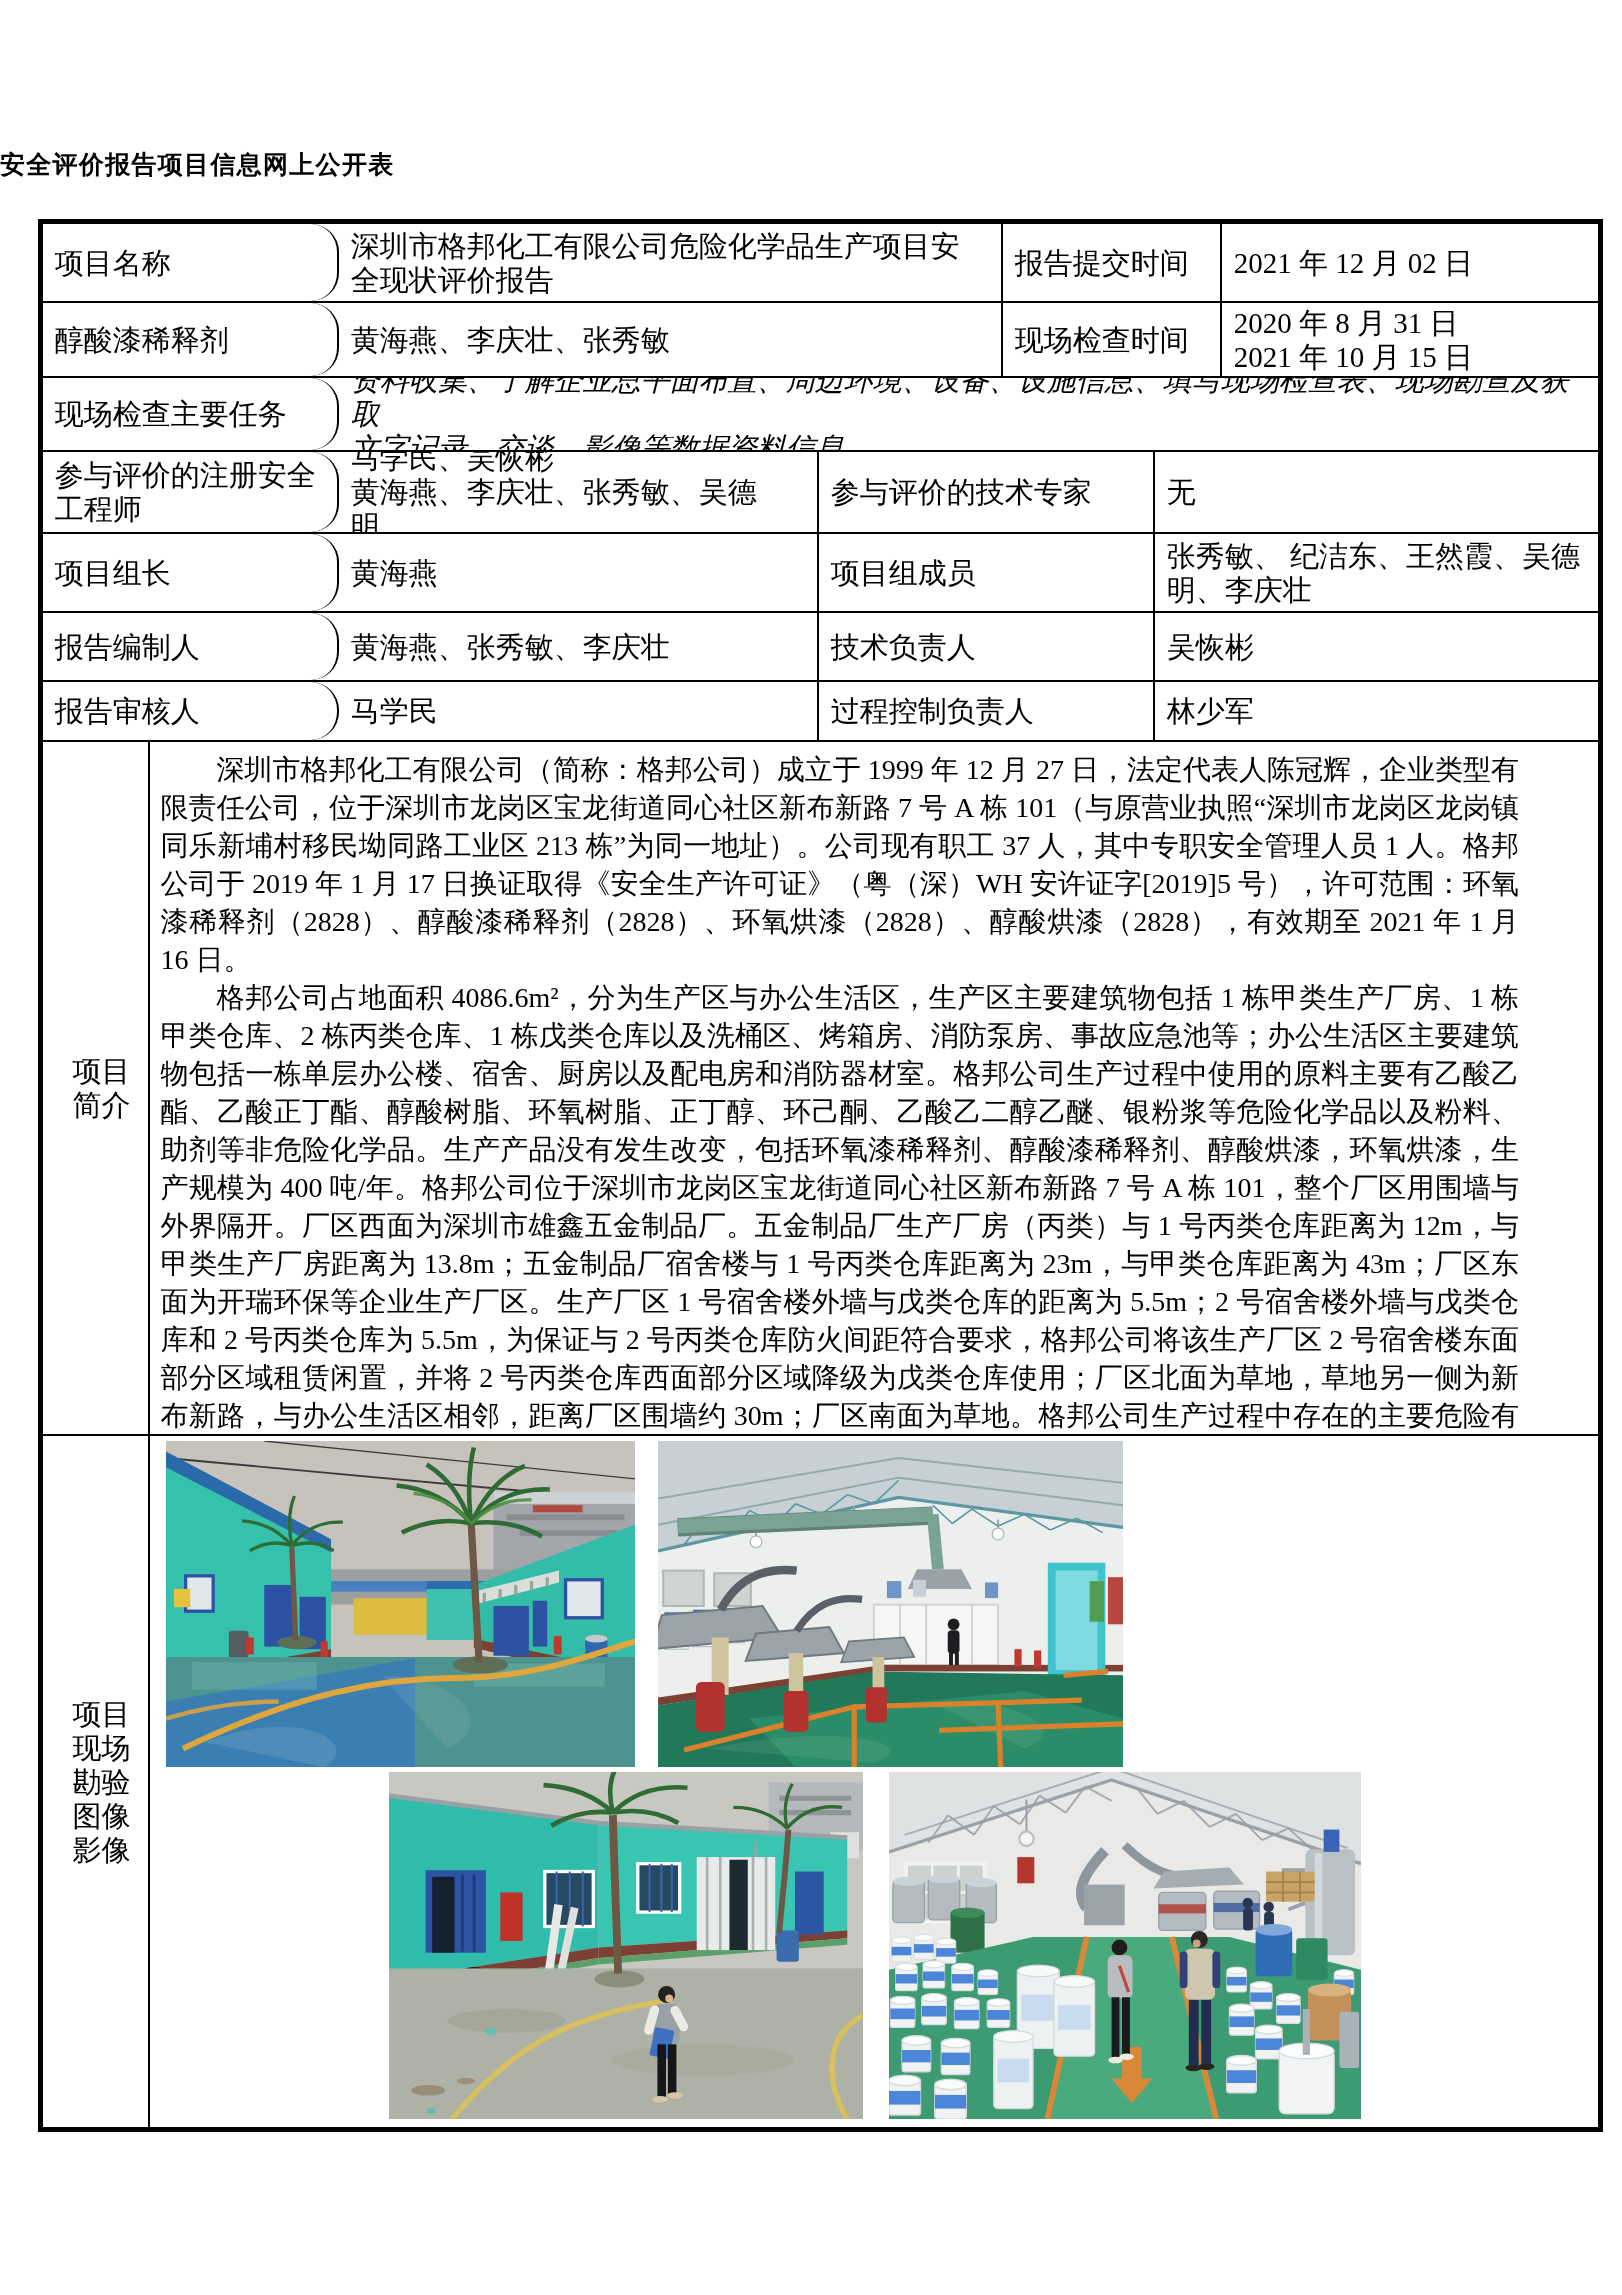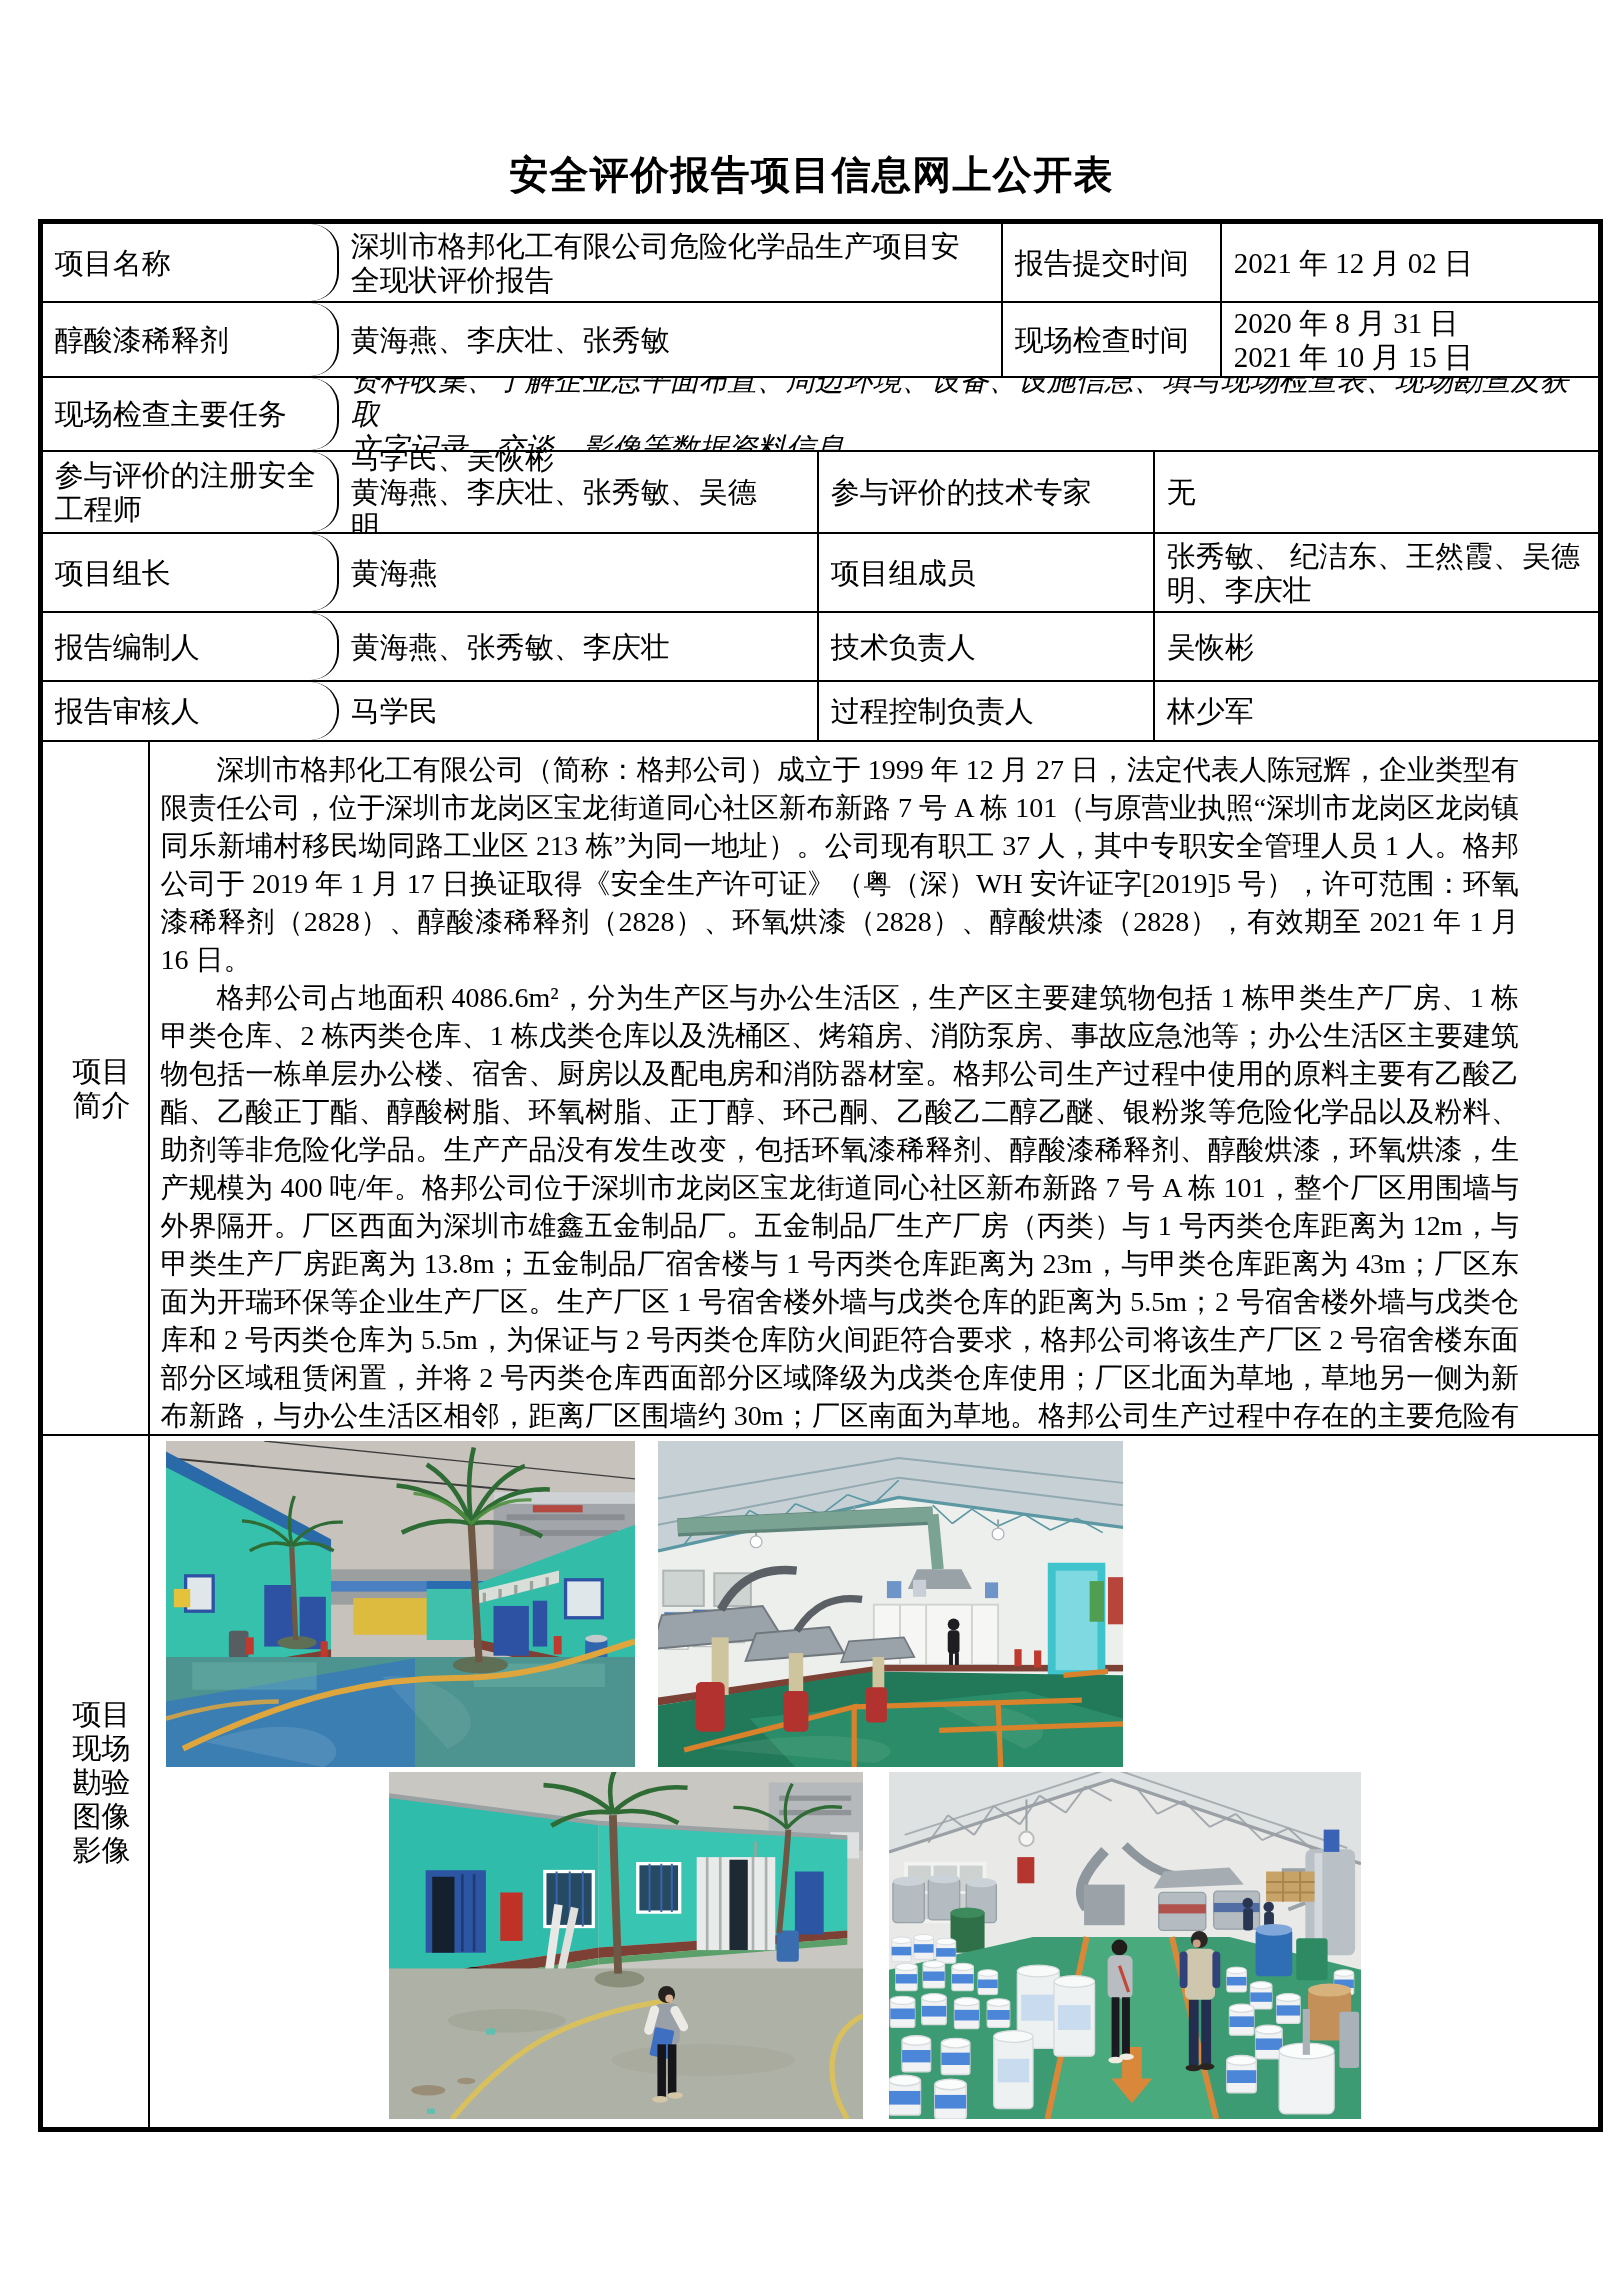--- a/index.html
+++ b/index.html
@@ -1,22 +1,22 @@
 <!DOCTYPE html>
 <html style="font-size:10.5px"><head>
 <meta charset="utf-8">
 <style>
   * { box-sizing: border-box; margin: 0; padding: 0; }
   html,body { background:#ffffff; }
   body { font-family:"Liberation Serif","DejaVu Serif",serif; color:#000; }
   #page { position:relative; width:1623px; height:2295px; background:#fff; overflow:hidden; }
 
   .doc-title{
-    position:absolute; top:152px; left:0; width:100%;
-    text-align:center; font-size:39px; line-height:46px; font-weight:bold;
+    position:absolute; top:141px; left:0; width:100%;
+    text-align:left; font-size:25px; line-height:46px; font-weight:bold;
     font-family:"Liberation Sans","DejaVu Sans",sans-serif;
     letter-spacing:1.3px;
   }
 
   .tbl{
     position:absolute; left:38px; top:219px; width:1565px; height:1913px;
     border:5.2px solid #000; background:#fff;
   }
   .row{ display:flex; border-bottom:2px solid #000; }
   .row:last-child{ border-bottom:none; }

